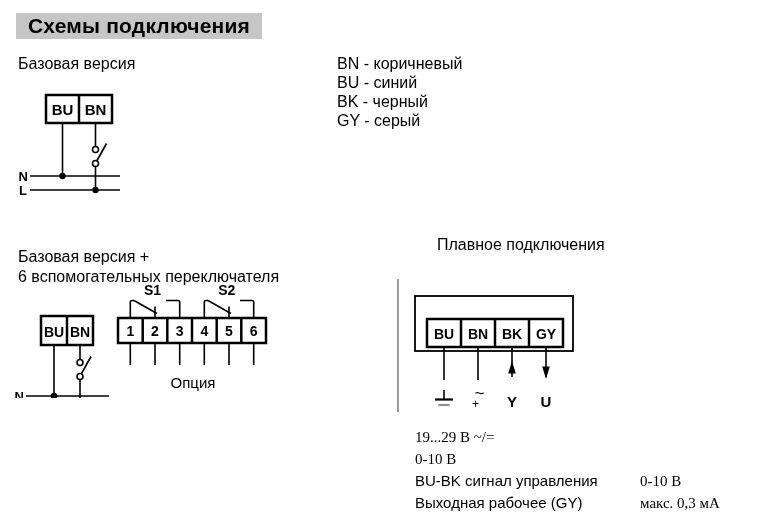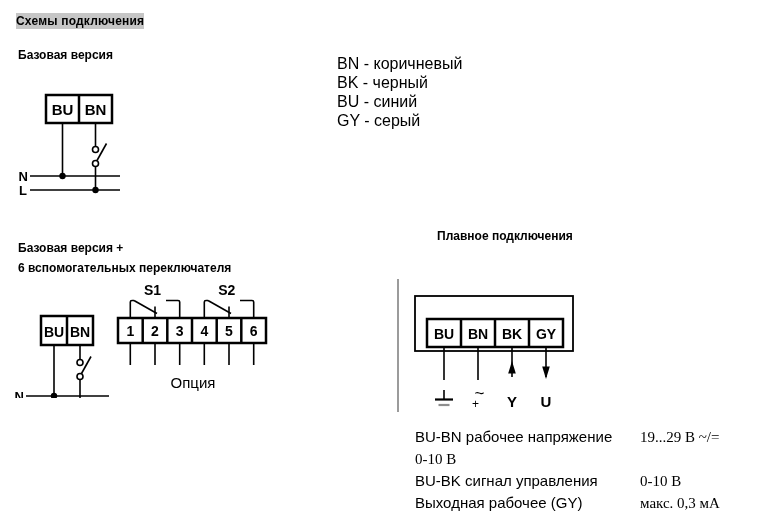--- a/index.html
+++ b/index.html
@@ -3,23 +3,23 @@
 <meta charset="utf-8">
 <style>
   html,body{margin:0;padding:0;background:#ffffff;}
   .page{
     position:relative;width:767px;height:524px;background:#ffffff;overflow:hidden;
     font-family:"Liberation Sans","DejaVu Sans",sans-serif;color:#000;
   }
   .abs{position:absolute;}
   .title-highlight{
     left:16px;top:13px;display:inline-block;background:#c6c6c6;
-    font-size:12px;font-weight:bold;padding:1px 0;letter-spacing:0.2px;
+    font-size:21px;font-weight:bold;padding:1px 12px;letter-spacing:0.2px;
   }
-  .heading{font-size:12px;font-weight:bold;line-height:20px;}
+  .heading{font-size:16px;font-weight:normal;line-height:20px;margin-top:9px;}
   .h-basic{left:18px;top:45px;}
   .h-basic-plus{left:18px;top:238px;}
   .h-prop{left:437px;top:226px;}
   .legend{left:337px;top:54px;font-size:16px;line-height:19px;}
   .specs{left:415px;top:426px;font-size:15px;line-height:22px;}
   .spec-row{display:flex;}
   .spec-label{width:225px;}
   .spec-value{white-space:nowrap;font-family:Liberation Serif, serif;}
   svg{display:block;}
   svg text{font-family:"Liberation Sans","DejaVu Sans",sans-serif;fill:#000;}
@@ -45,22 +45,22 @@
 <body>
 
 <div class="page">
 
   <div class="abs title-highlight">Схемы подключения</div>
 
   <div class="abs heading h-basic">Базовая версия</div>
 
   <div class="abs legend">
     <div>BN - коричневый</div>
+    <div>BU - синий</div>
     <div>BK - черный</div>
-    <div>BU - синий</div>
     <div>GY - серый</div>
   </div>
 
   <svg class="abs" style="left:14px;top:90px;" width="140" height="115" viewBox="0 0 140 115">
     <rect class="box" x="32" y="5" width="66" height="28"></rect>
     <line class="box" x1="65" y1="5" x2="65" y2="33"></line>
     <text class="cell" x="48.5" y="24.5" text-anchor="middle">BU</text>
     <text class="cell" x="81.5" y="24.5" text-anchor="middle">BN</text>
     <path class="wire" d="M48.5,33 V86"></path>
     <circle class="dot" cx="48.5" cy="86" r="3.2"></circle>
@@ -158,21 +158,20 @@
     <g>
       <text class="sym-tilde" x="84.5" y="121" text-anchor="middle">~</text>
       <text class="sym-plus" x="80.5" y="130" text-anchor="middle">+</text>
     </g>
     <text class="sig" x="117" y="129" text-anchor="middle">Y</text>
     <text class="sig" x="151" y="129" text-anchor="middle">U</text>
   </svg>
 
   <div class="abs specs">
     <div class="spec-row">
-      <span class="spec-label">BU-BN рабочее напряжение</span>
       <span class="spec-value">19...29 В ~/=</span>
     </div>
     <div class="spec-row">
       <span class="spec-value">0-10 В</span>
     </div>
     <div class="spec-row">
       <span class="spec-label">BU-BK сигнал управления</span>
       <span class="spec-value">0-10 В</span>
     </div>
     <div class="spec-row">

